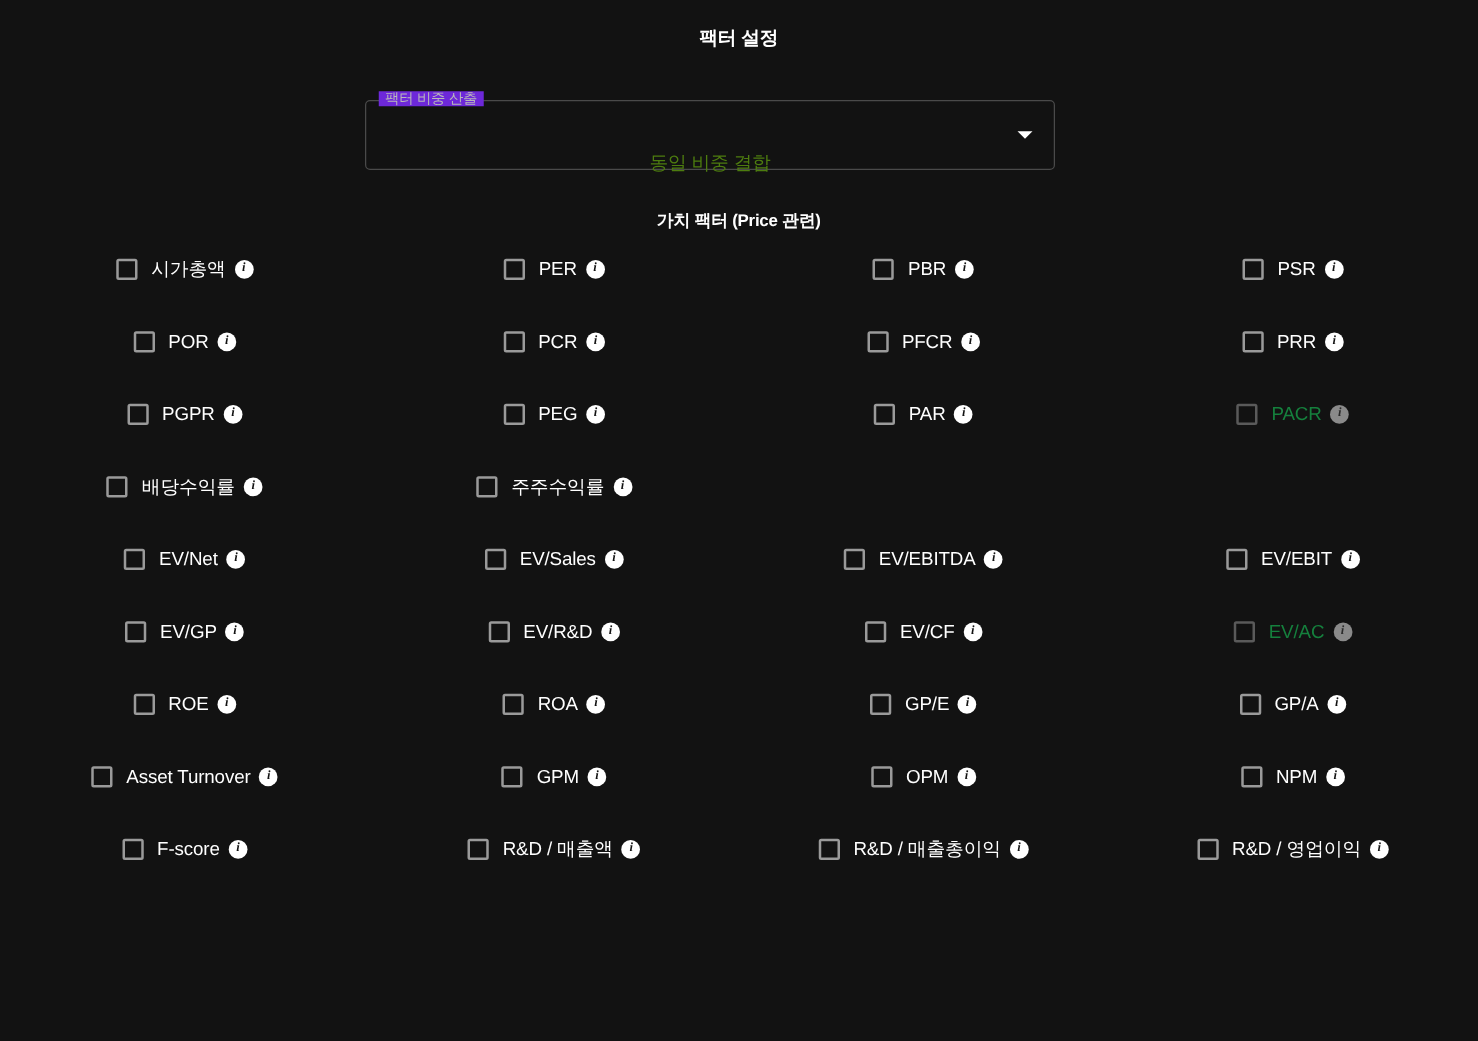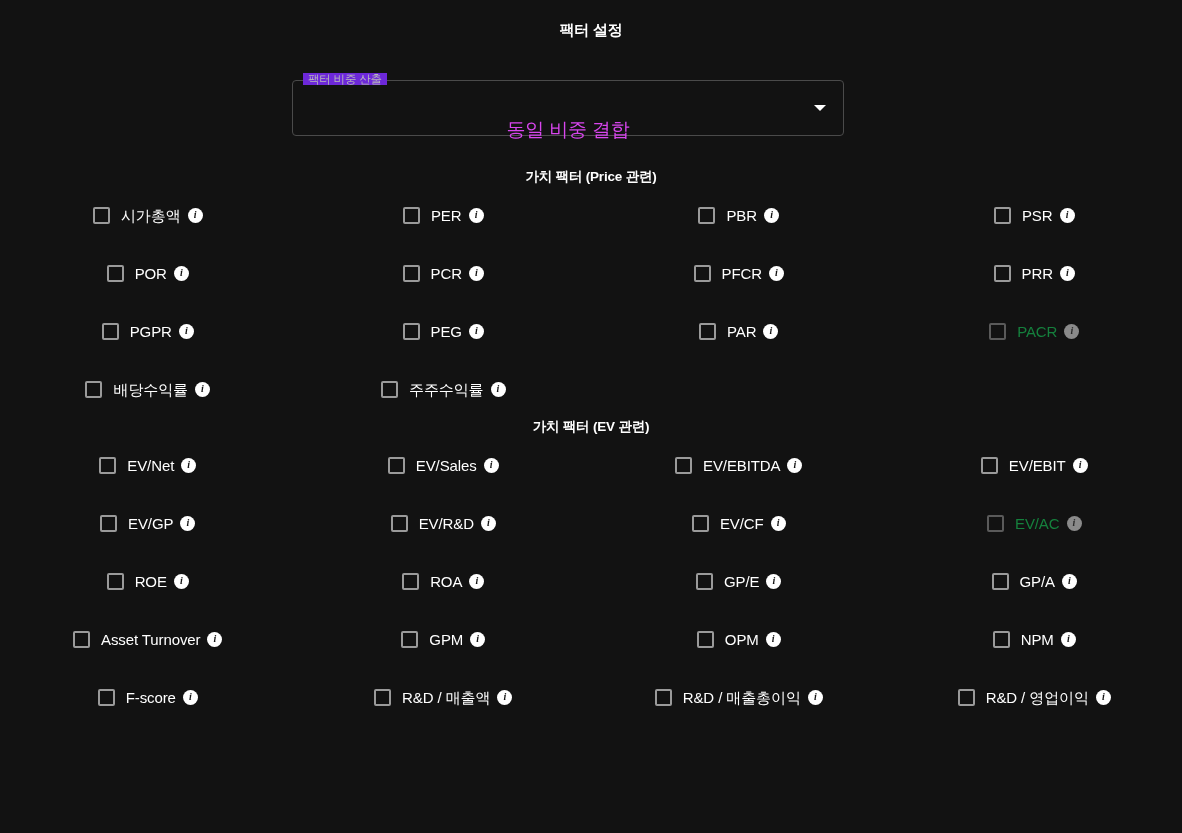--- a/index.html
+++ b/index.html
@@ -53,22 +53,22 @@
     color: #b9b9b9;
     line-height: 12px;
     letter-spacing: -0.2px;
   }
   .select-value {
     position: absolute;
     left: 0; right: 0; top: 0; bottom: 0;
     display: flex;
     align-items: center;
     justify-content: center;
-    font-size: 19px;
-    color: #d946ef;
+    font-size: 15px;
+    color: #4d7c0f;
     letter-spacing: -0.2px;
     margin-top: 44px;
   }
   .select-arrow {
     position: absolute;
     right: 18px;
     top: 50%;
     transform: translateY(-50%);
     width: 0; height: 0;
     border-left: 6px solid transparent;
@@ -275,21 +275,20 @@
                 <span class="factor-label">주주수익률</span>
                 <span class="info">i</span>
               </div>
             </div>
             <div class="cell empty"></div>
             <div class="cell empty"></div>
           </div>
         </div>
       </div>
       <div class="section">
-        <div class="section-title">가치 팩터 (EV 관련)</div>
         <div class="section-rows">
           <div class="row">
             <div class="cell">
               <div class="factor-item">
                 <span class="cb"></span>
                 <span class="factor-label">EV/Net</span>
                 <span class="info">i</span>
               </div>
             </div>
             <div class="cell">

